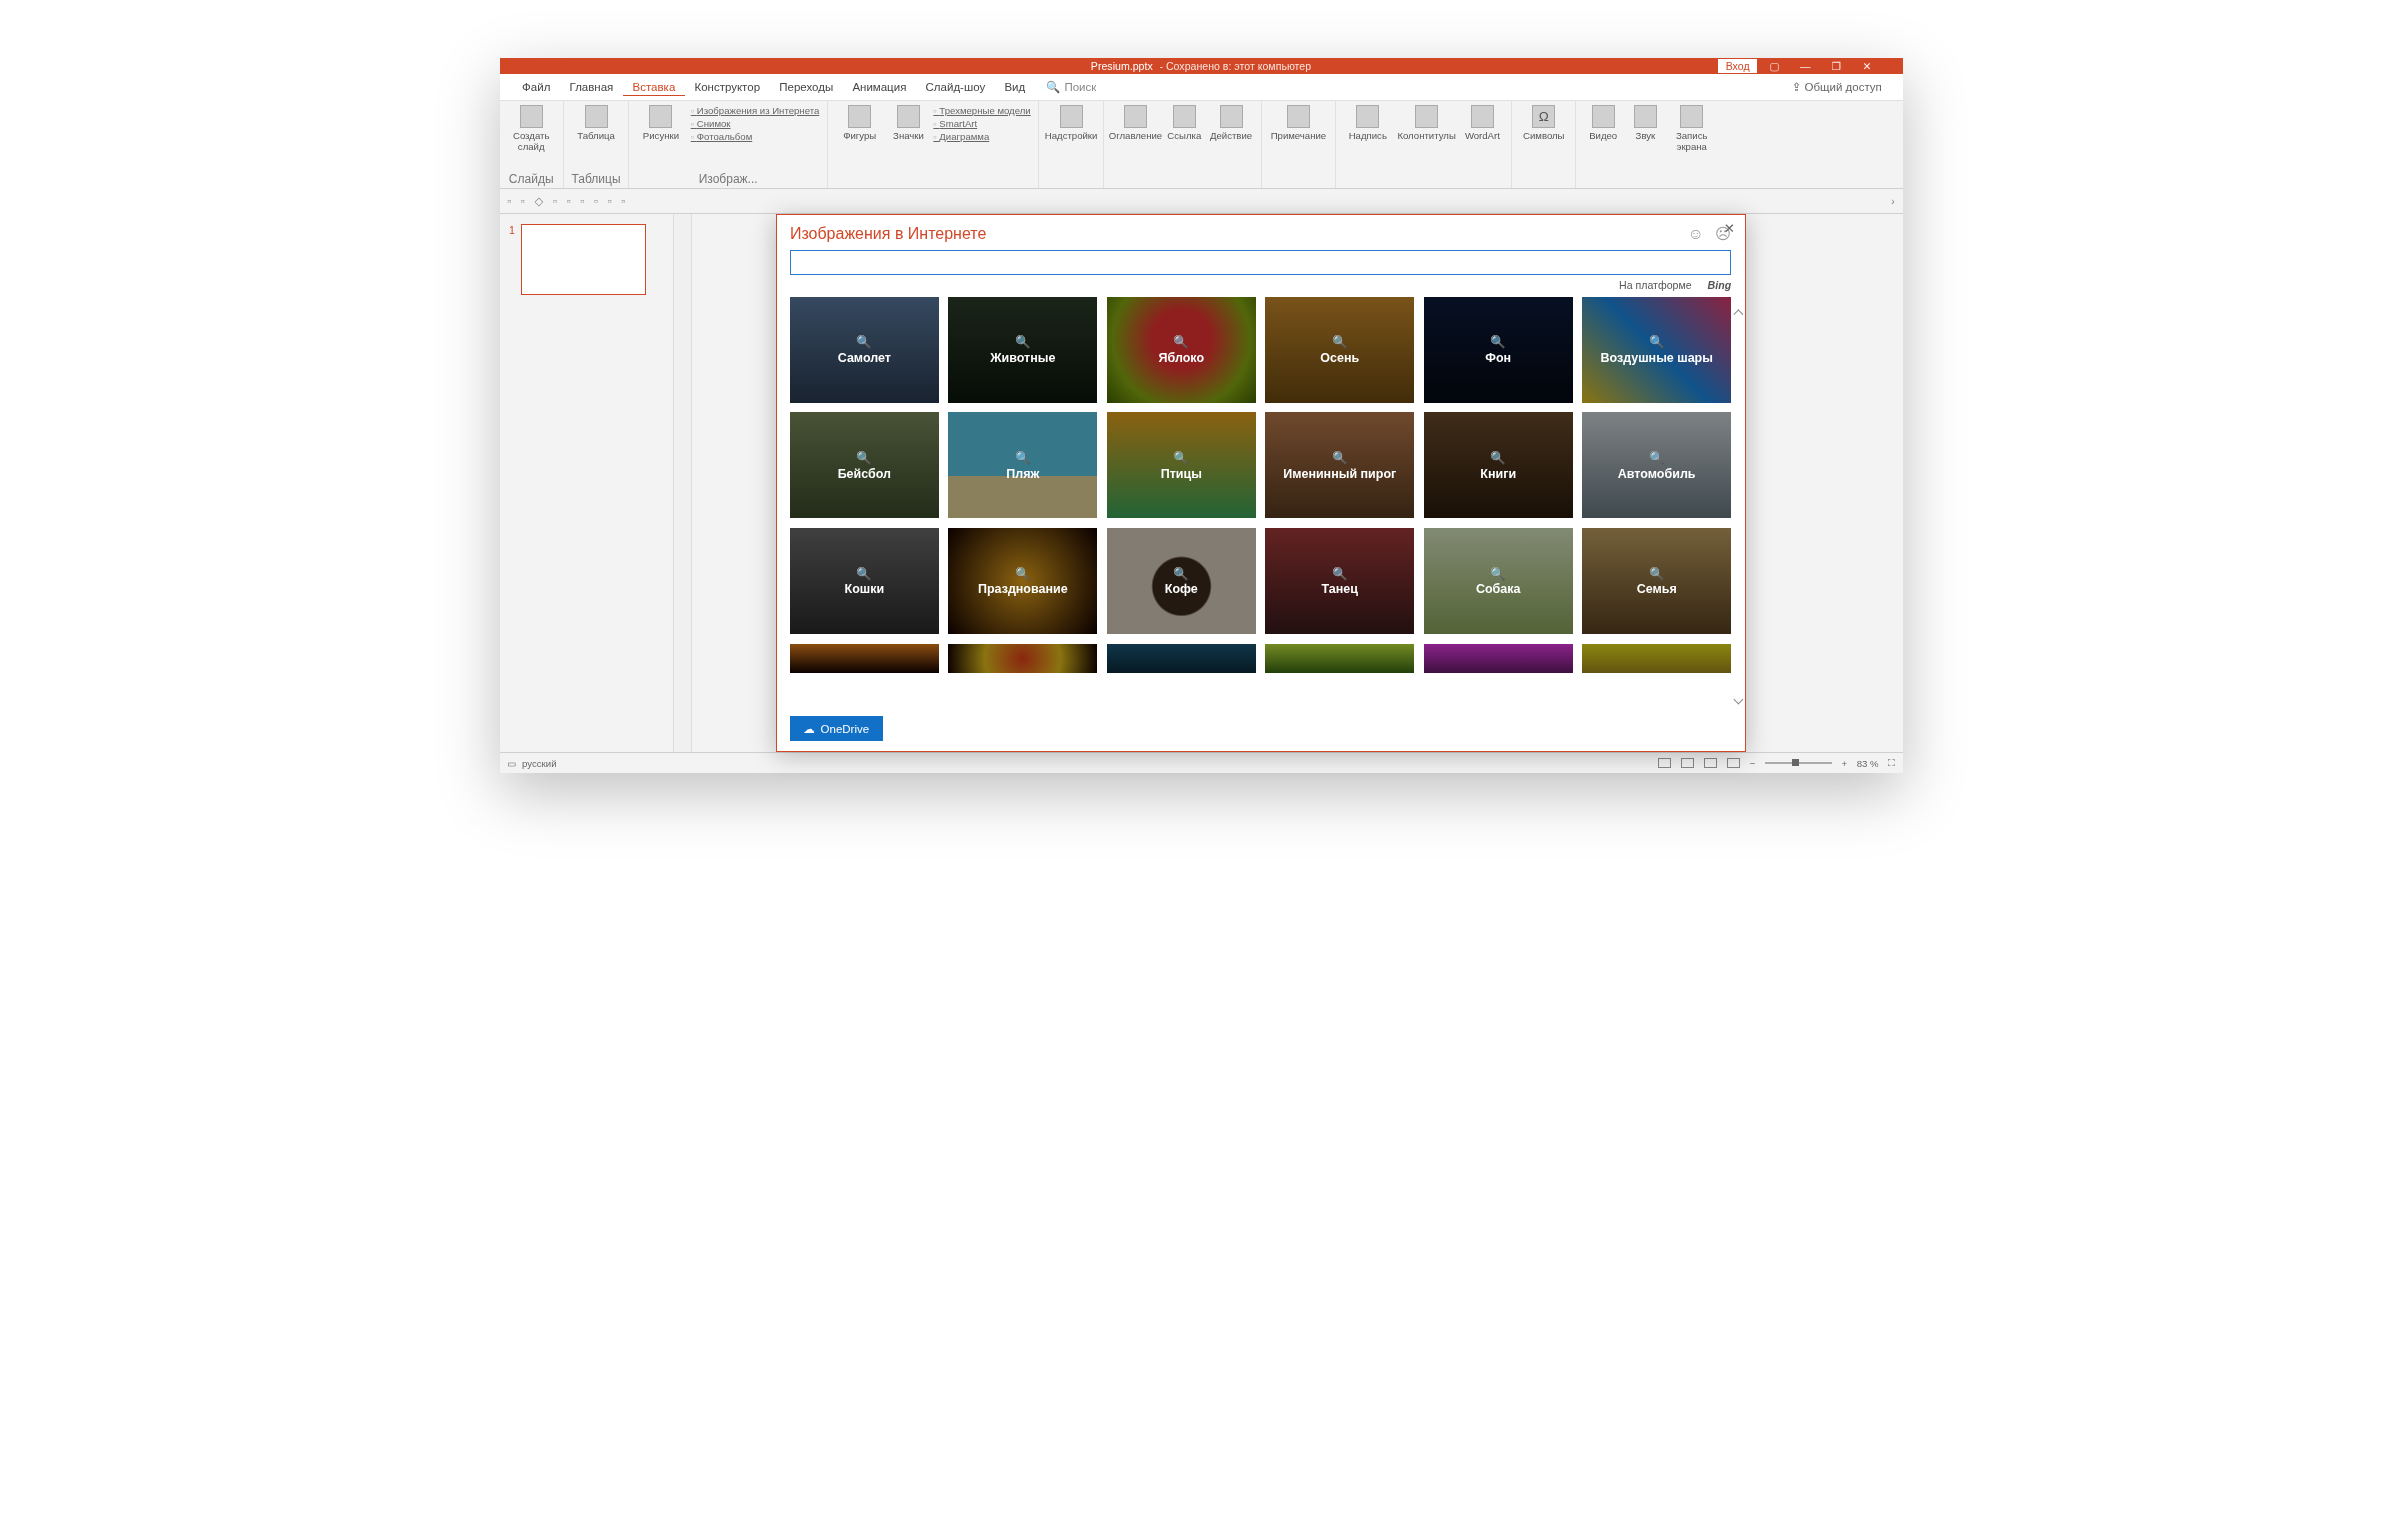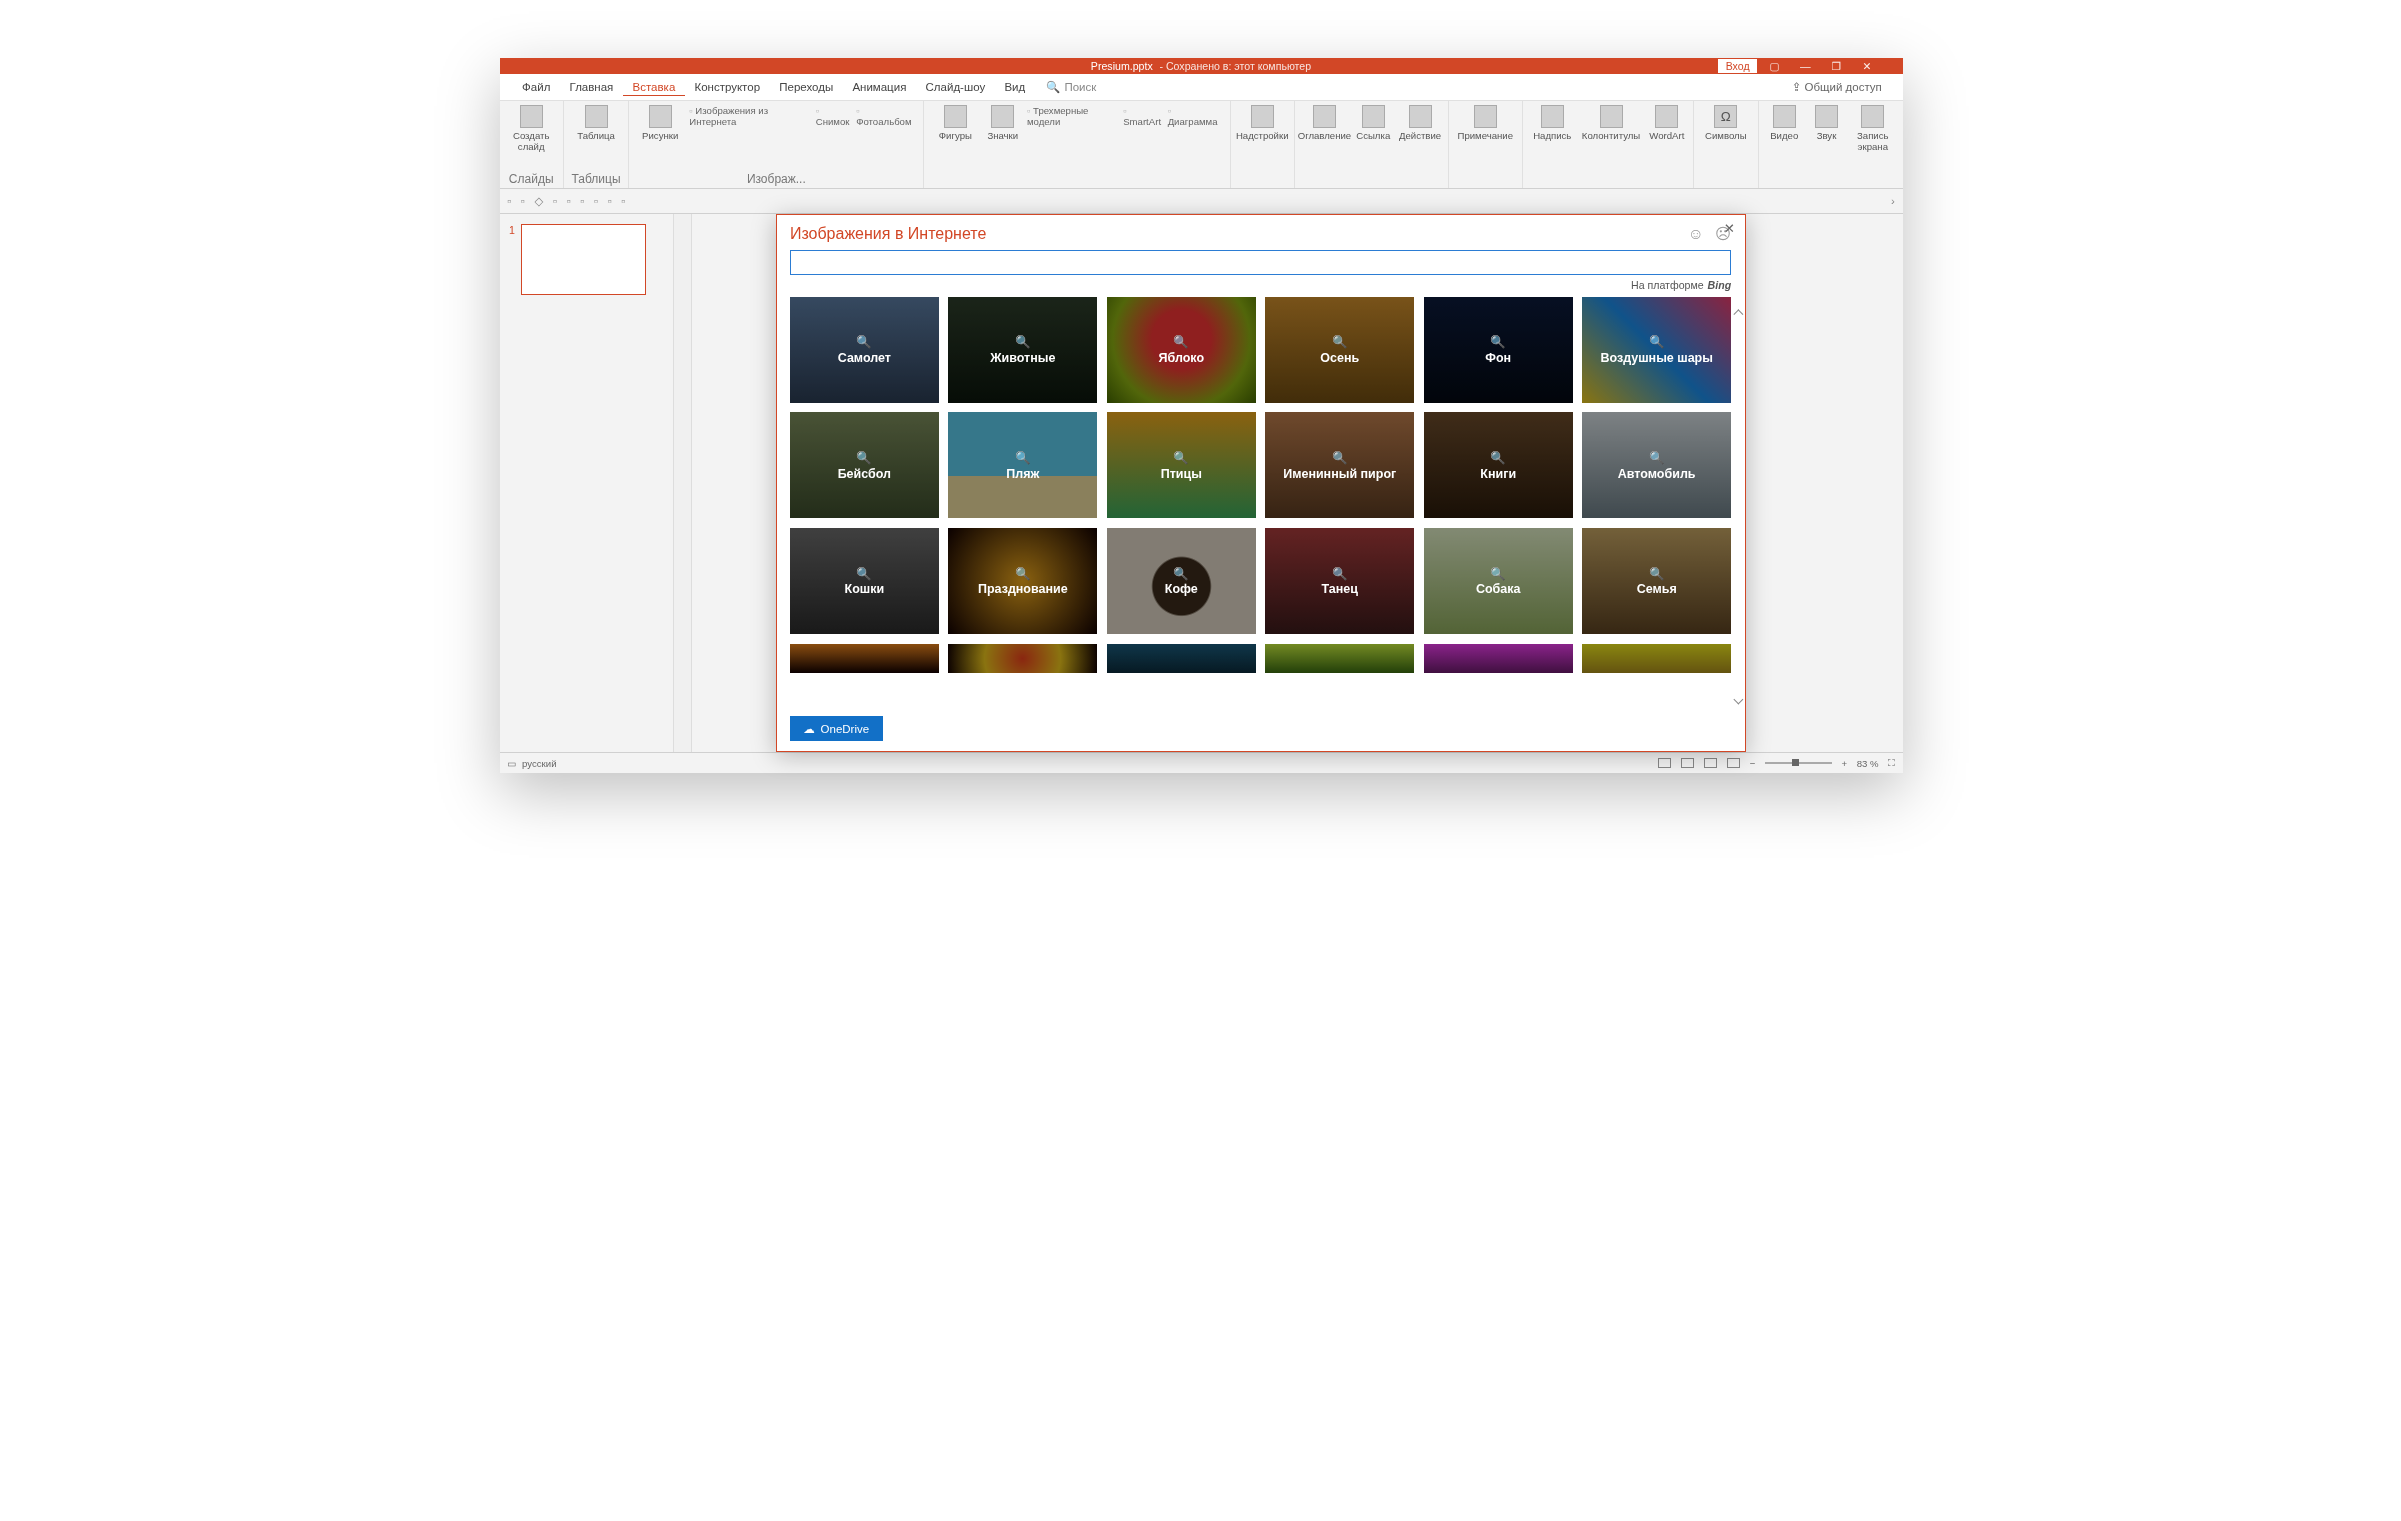--- a/index.html
+++ b/index.html
@@ -15,21 +15,21 @@
 .ribbon-tab { padding: 3.8px 9.6px; cursor: pointer; }
 .ribbon-tab.active { color: #d24726; border-bottom: 1.9px solid #d24726; padding-bottom: 1.9px; }
 .ribbon-search { margin-left: 11.5px; color: #888; font-size: 11.5px; display: flex; align-items: center; gap: 3.8px; }
 .ribbon-share { margin-left: auto; color: #666; font-size: 11.5px; padding: 1.9px 7.7px; }
 .ribbon-body { display: flex; height: 88px; background: #f3f3f3; border-bottom: 1px solid #d0d0d0; font-size: 9.6px; color: #555; }
 .rgroup { border-right: 1px solid #e0e0e0; padding: 3.8px 7.7px 1.9px; display: flex; flex-direction: column; align-items: center; position: relative; }
 .rgroup-label { font-size: 12px; color: #777; text-align: center; margin-top: auto; }
 .rg-items { display: flex; gap: 5.8px; flex: 1; align-items: flex-start; }
 .rg-btn { display: flex; flex-direction: column; align-items: center; width: 48px; text-align: center; color: #555; }
 .rg-btn .ico { width: 23px; height: 23px; background: #d0d0d0; margin-bottom: 1.9px; border: 1px solid #aaa; }
-.rg-mini-list { display: flex; font-size: 9.6px; color: #666; gap: 1.9px; }
+.rg-mini-list { display: flex; flex-direction: column; font-size: 9.6px; color: #666; gap: 1.9px; text-decoration: underline; }
 .rg-mini-list span::before { content: "▫ "; color: #aaa; }
 .arrange-bar { height: 25px; background: #f3f3f3; border-bottom: 1px solid #d0d0d0; display: flex; align-items: center; padding: 0 7.7px; gap: 9.6px; color: #888; font-size: 11.5px; }
 .workspace { display: flex; height: 538px; background: #f3f3f3; position: relative; }
 .thumbs { width: 173px; padding: 9.6px; }
 .thumb-row { display: flex; gap: 5.8px; }
 .thumb-n { font-size: 10.6px; color: #d24726; }
 .thumb { width: 125px; height: 71px; background: #fff; border: 1.9px solid #d24726; }
 .ruler-v { width: 19px; background: #f0f0f0; border-left: 1px solid #ddd; border-right: 1px solid #ddd; }
 .canvas-area { flex: 1; background: #f3f3f3; }
 .statusbar { height: 21px; background: #f3f3f3; border-top: 1px solid #d0d0d0; display: flex; align-items: center; font-size: 9.6px; color: #666; padding: 0 7.7px; }
@@ -39,21 +39,21 @@
 .zoom-slider::after { content: ""; position: absolute; left: 40%; top: -2.9px; width: 7.7px; height: 7.7px; background: #666; }
 
 
 .dialog { position: absolute; left: 276px; top: 0; width: 970px; height: 538px; background: #fff; border: 1px solid #d24726; box-shadow: 0 3.8px 23px rgba(0,0,0,.25); display: flex; flex-direction: column; }
 .dialog-head { display: flex; align-items: center; padding: 9.6px 13.4px 3.8px; }
 .dialog-title { color: #d24726; font-size: 16px; }
 .dialog-head-right { margin-left: auto; display: flex; gap: 11.5px; color: #999; font-size: 15.4px; }
 .dialog-close { position: absolute; top: 5.8px; right: 9.6px; color: #666; font-size: 13.4px; cursor: pointer; }
 .searchbox { margin: 3.8px 13.4px 1.9px; border: 1.4px solid #2b7cd3; height: 25px; }
 .powered { text-align: right; font-size: 10.6px; color: #555; padding: 1.9px 13.4px 5.8px; }
-.bing-b { font-weight: bold; font-style: italic; margin-left: 1px; }
+.bing-b { font-weight: bold; font-style: italic; margin-left: 13px; }
 .cat-grid { flex: 1; overflow: hidden; padding: 0 13.4px; display: grid; grid-template-columns: repeat(6, 1fr); gap: 9.6px; align-content: start; }
 .cat-tile { position: relative; height: 106px; background: #333; color: #fff; display: flex; flex-direction: column; align-items: center; justify-content: center; font-size: 12.5px; font-weight: 600; cursor: pointer; overflow: hidden; }
 .cat-tile .bg { position: absolute; inset: 0; filter: brightness(.6); }
 .cat-tile .mag { font-size: 12.5px; opacity: .9; margin-bottom: 1.9px; }
 .cat-tile span { position: relative; z-index: 1; text-align: center; padding: 0 3.8px; }
 .cat-row4 { height: 29px !important; }
 .dialog-foot { padding: 7.7px 13.4px 9.6px; }
 .onedrive-btn { background: #1270c7; color: #fff; border: none; padding: 5.8px 13.4px; font-size: 11.5px; display: inline-flex; align-items: center; gap: 5.8px; }
 .scroll-hint { position: absolute; right: 1.9px; top: 96px; bottom: 48px; width: 9.6px; }
 .scroll-hint::before, .scroll-hint::after { content: ""; position: absolute; left: 1.9px; width: 5.8px; height: 5.8px; border-right: 1px solid #888; border-bottom: 1px solid #888; }

